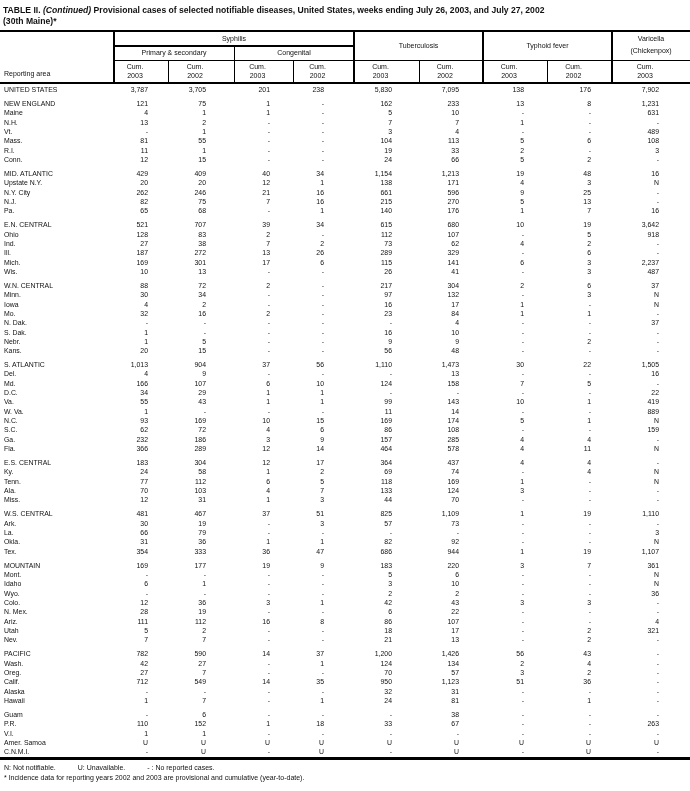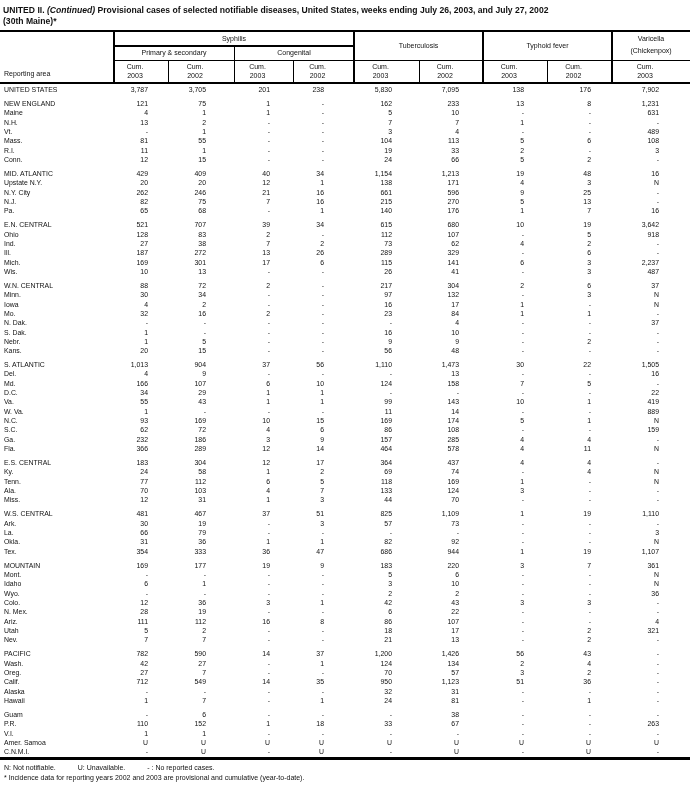--- a/index.html
+++ b/index.html
@@ -35,21 +35,21 @@
   .foot1{position:absolute;left:4px;top:764px;font-size:7px;}
   .foot1 span{margin-right:22px;}
   .foot2{position:absolute;left:4px;top:774px;font-size:7px;}
 </style>
 </head>
 <body>
 
 <div class="page">
 
   <div class="title">
-    <div><span>UNITED II. </span><span class="it">(Continued)</span><span> Provisional cases of selected notifiable diseases, United States, weeks ending July 26, 2003, and July 27, 2002</span></div>
+    <div><span>TABLE II. </span><span class="it">(Continued)</span><span> Provisional cases of selected notifiable diseases, United States, weeks ending July 26, 2003, and July 27, 2002</span></div>
     <div>(30th Maine)*</div>
   </div>
 
   <div class="hdr">
 
     <div class="hl" style="left:0;top:0;width:690px;height:2px;"></div>
     <div class="hl" style="left:114px;top:15px;width:240px;height:1.5px;"></div>
     <div class="hl" style="left:114px;top:29.5px;width:576px;height:1.5px;"></div>
     <div class="hl" style="left:0;top:52px;width:690px;height:2px;"></div>
 

